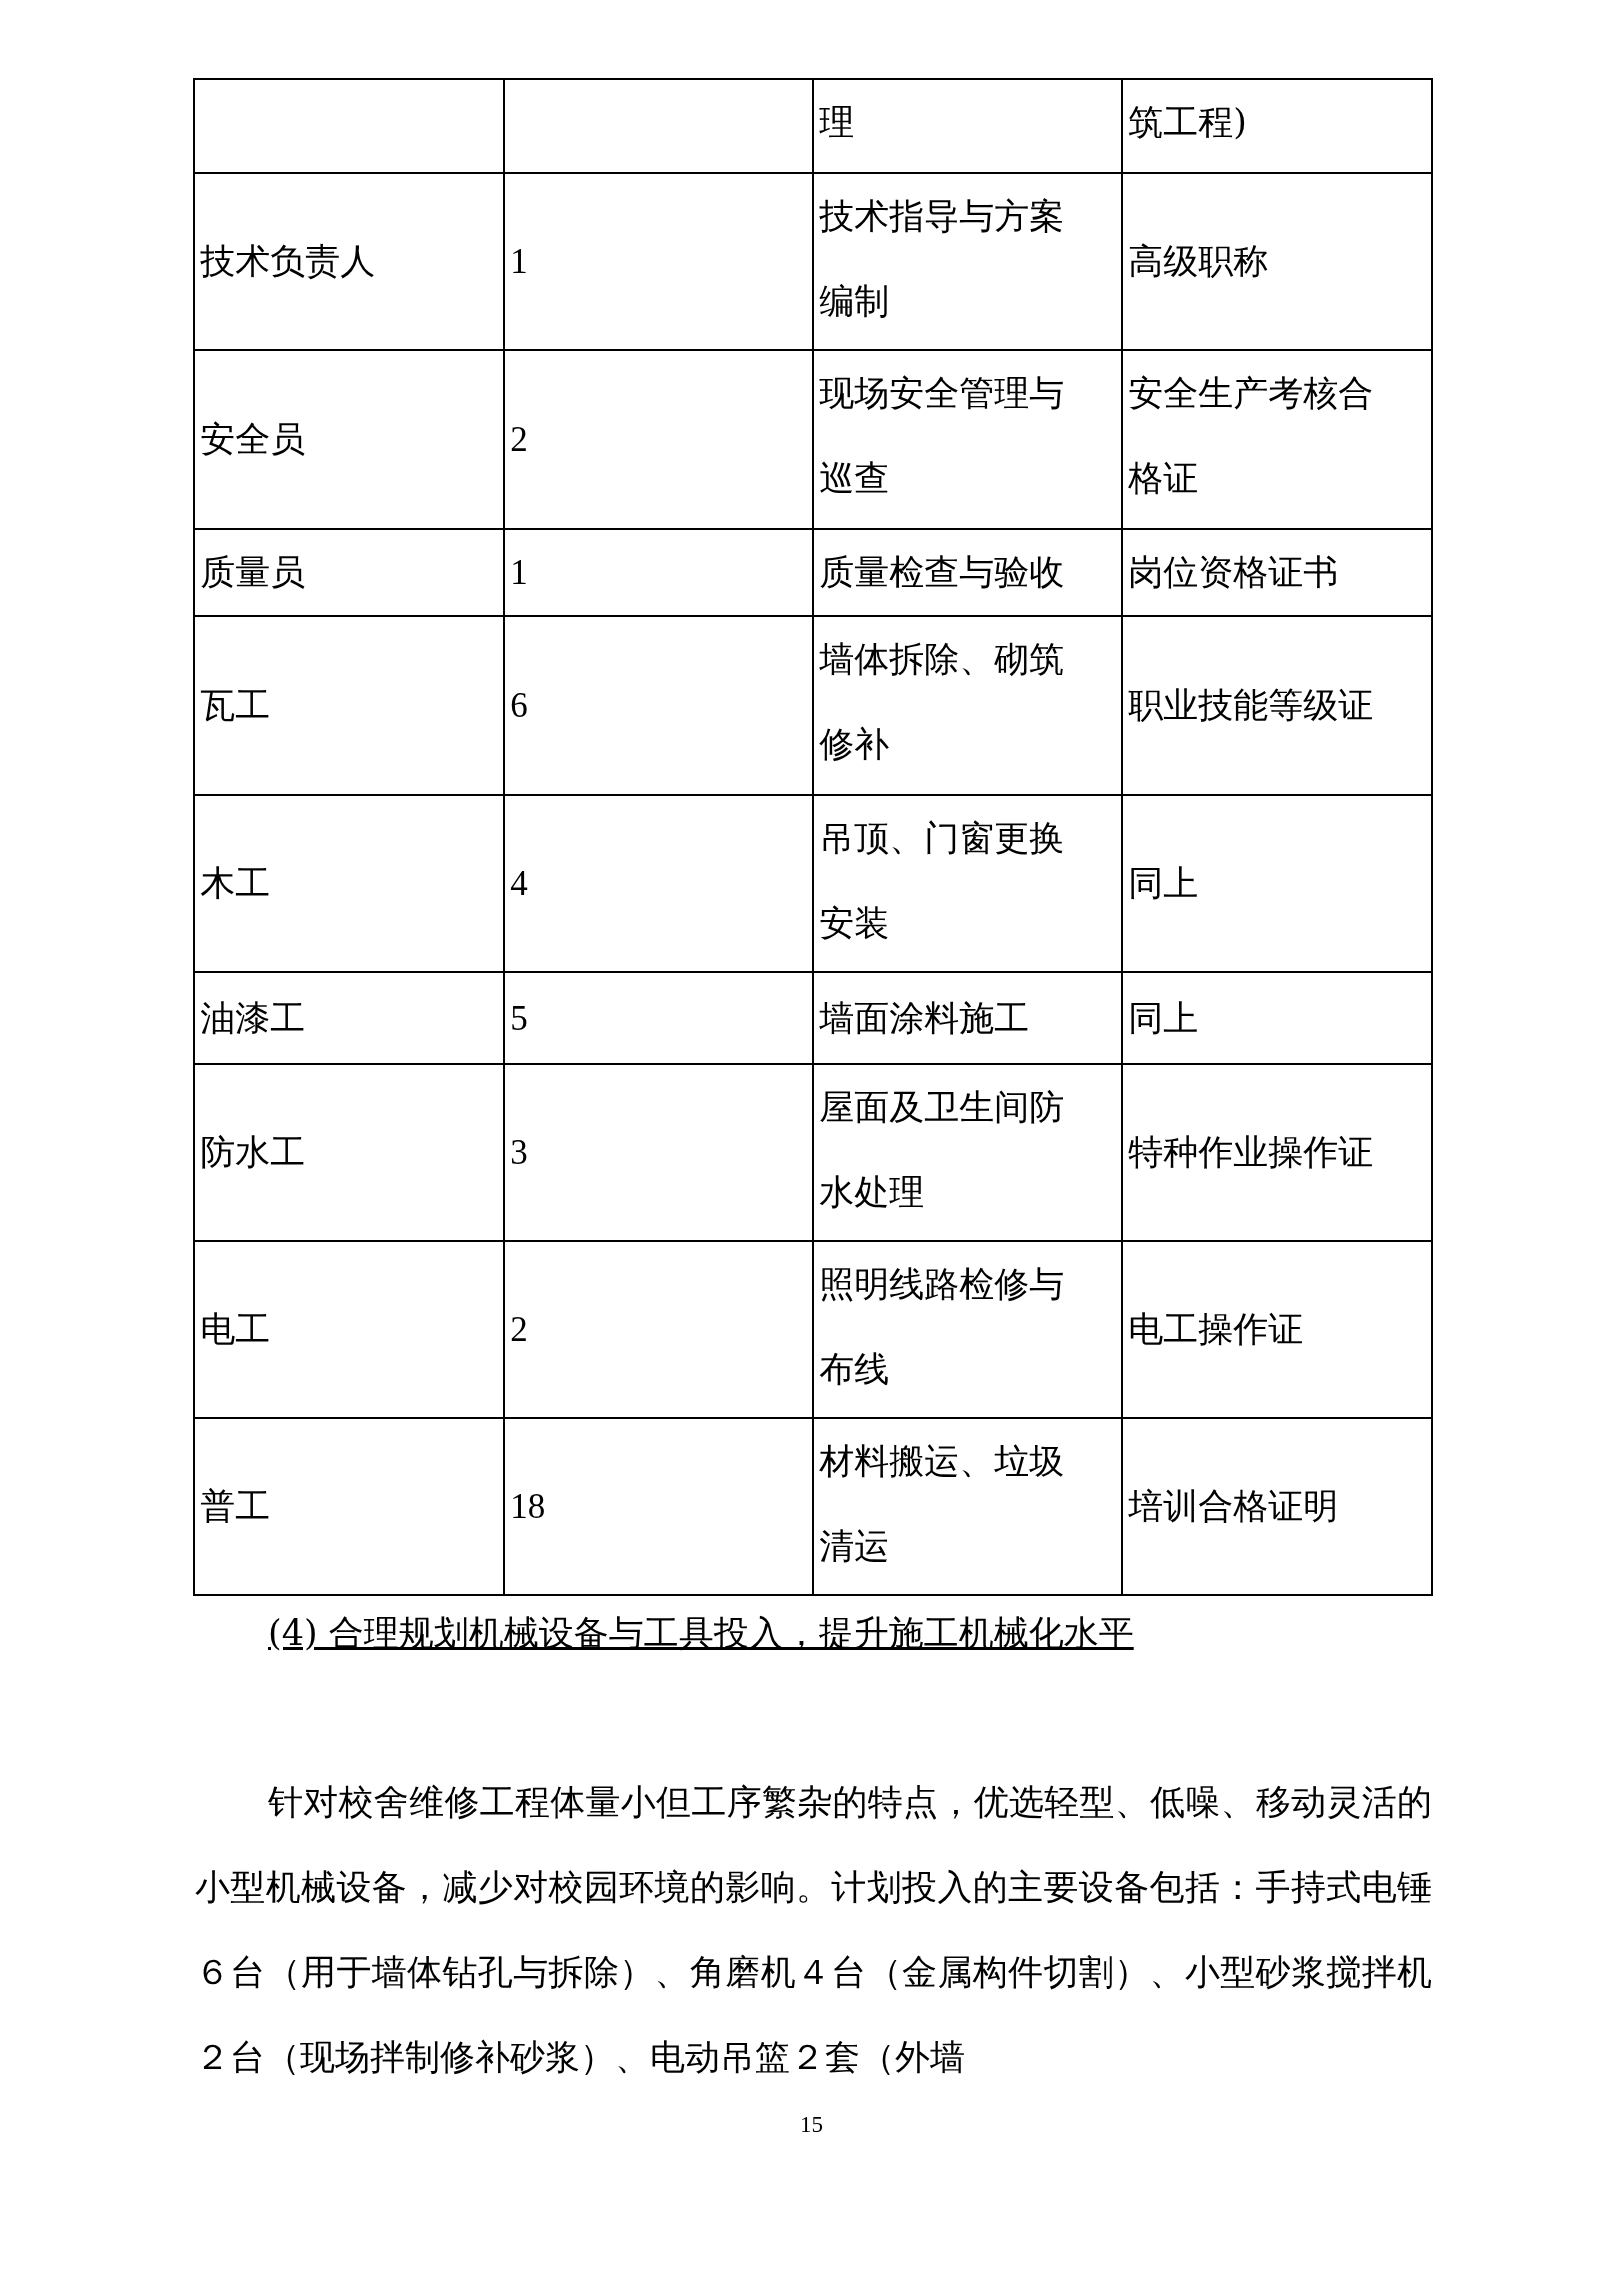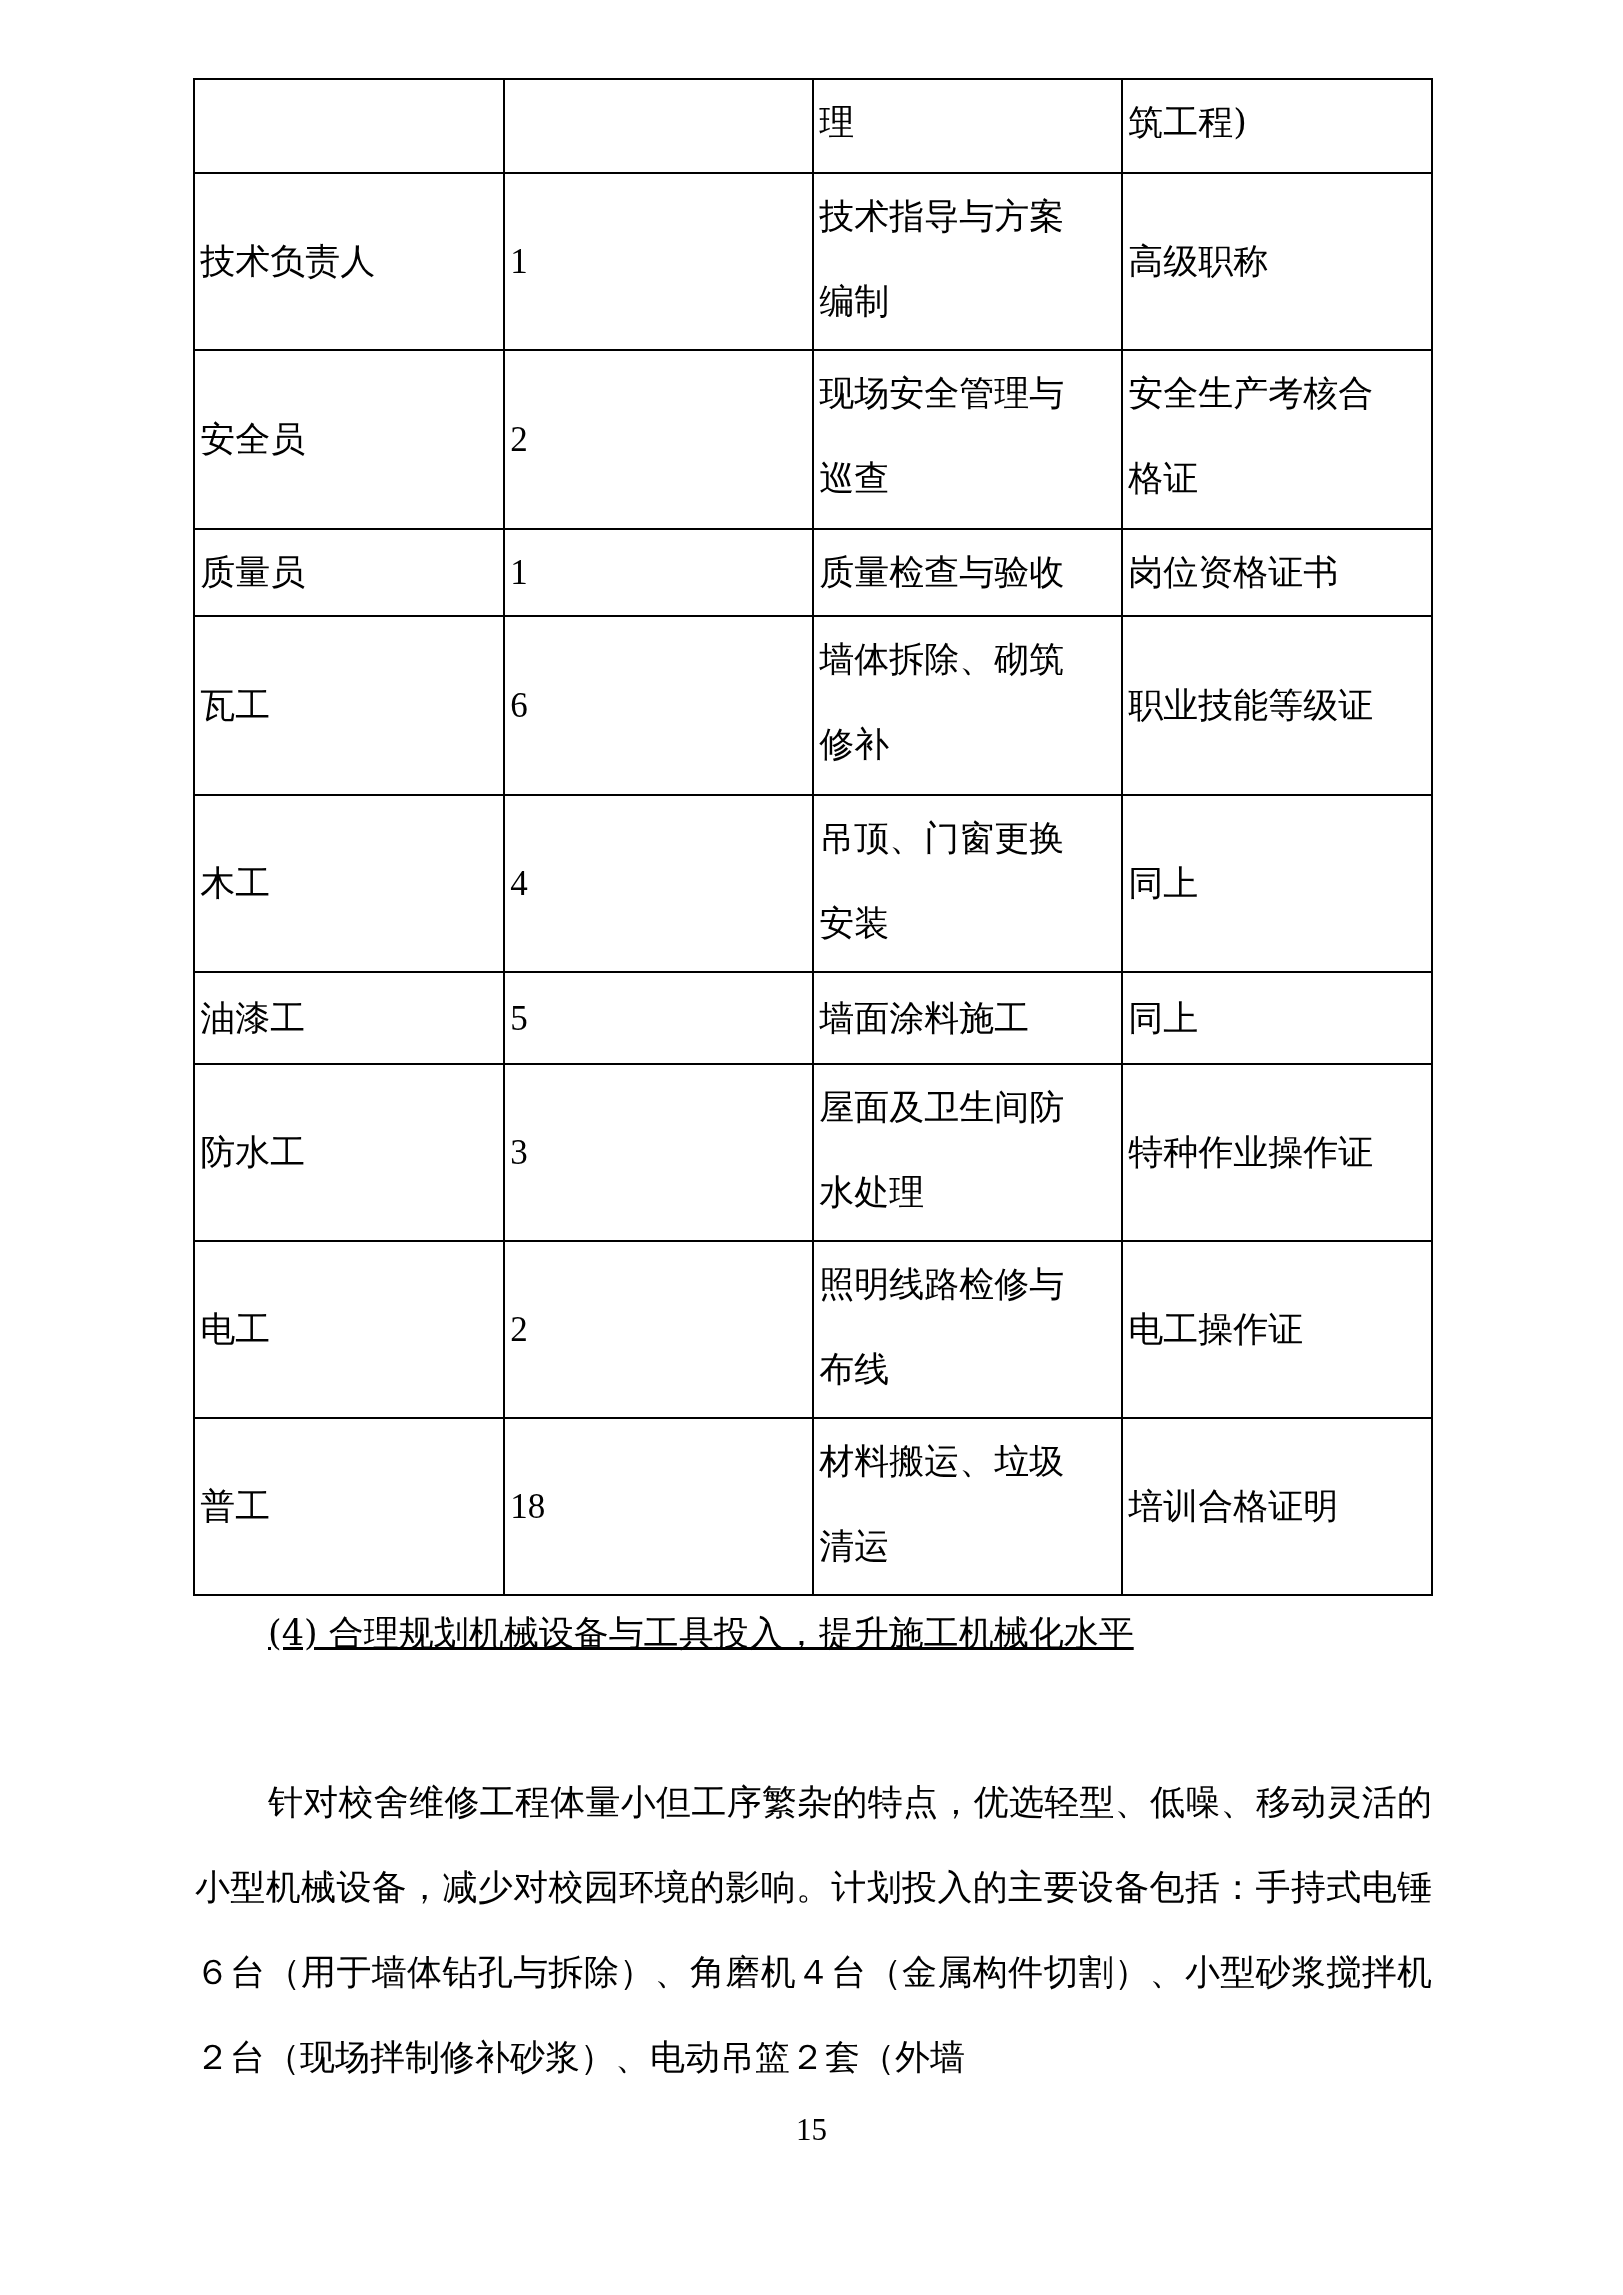--- a/index.html
+++ b/index.html
@@ -12,21 +12,21 @@
   .staff-table col.c1 { width: 310px; }
   .staff-table col.c2 { width: 309px; }
   .staff-table col.c3 { width: 309px; }
   .staff-table col.c4 { width: 310px; }
   .staff-table td.num { font-family: "Liberation Serif", serif; }
   .cell-lines span { display: block; }
   .para { position: absolute; left: 195px; width: 1237px; font-size: 35px; line-height: 85px; }
   .para.heading { top: 1591px; text-indent: 73px; text-decoration: underline; }
   .para.body { top: 1760px; text-indent: 73px; text-align: justify; text-align-last: left; }
   .page-number { position: absolute; top: 2112px; left: 0; width: 1623px; text-align: center;
-                 font-family: "Liberation Serif", serif; font-size: 31px; }
+                 font-family: "Liberation Serif", serif; font-size: 23px; }
 </style>
 </head>
 <body>
 
 <table class="staff-table">
   <colgroup>
     <col class="c1">
       <col class="c2">
       <col class="c3">
       <col class="c4">

